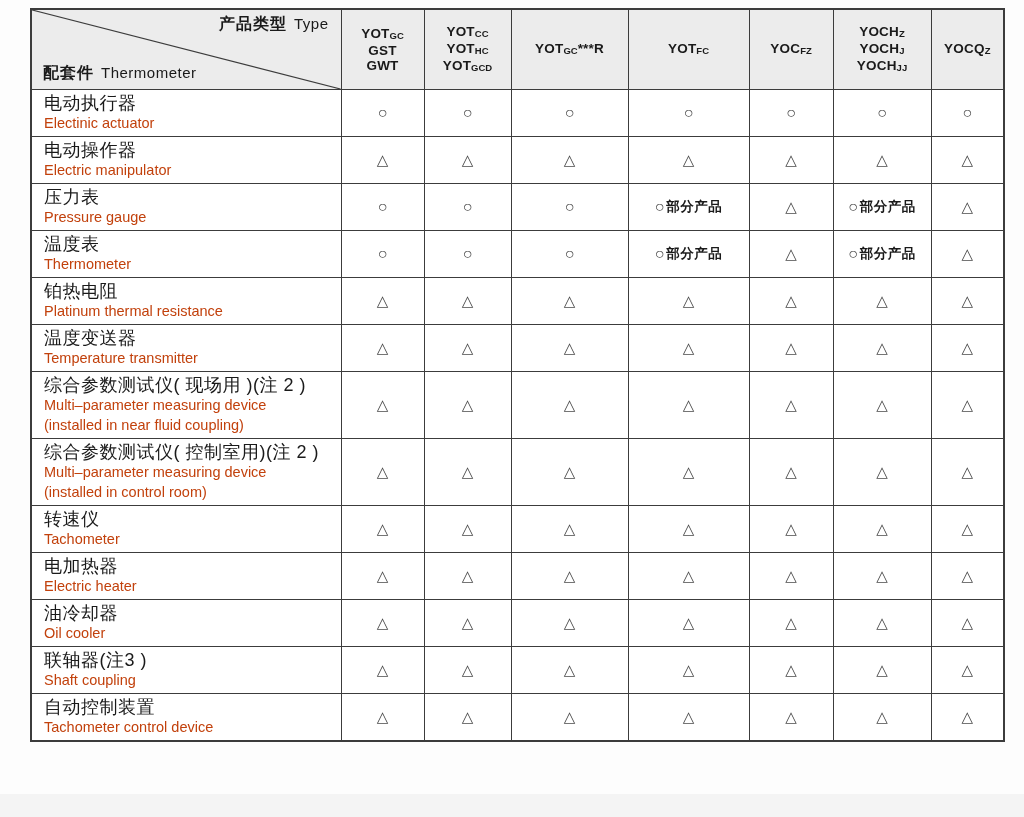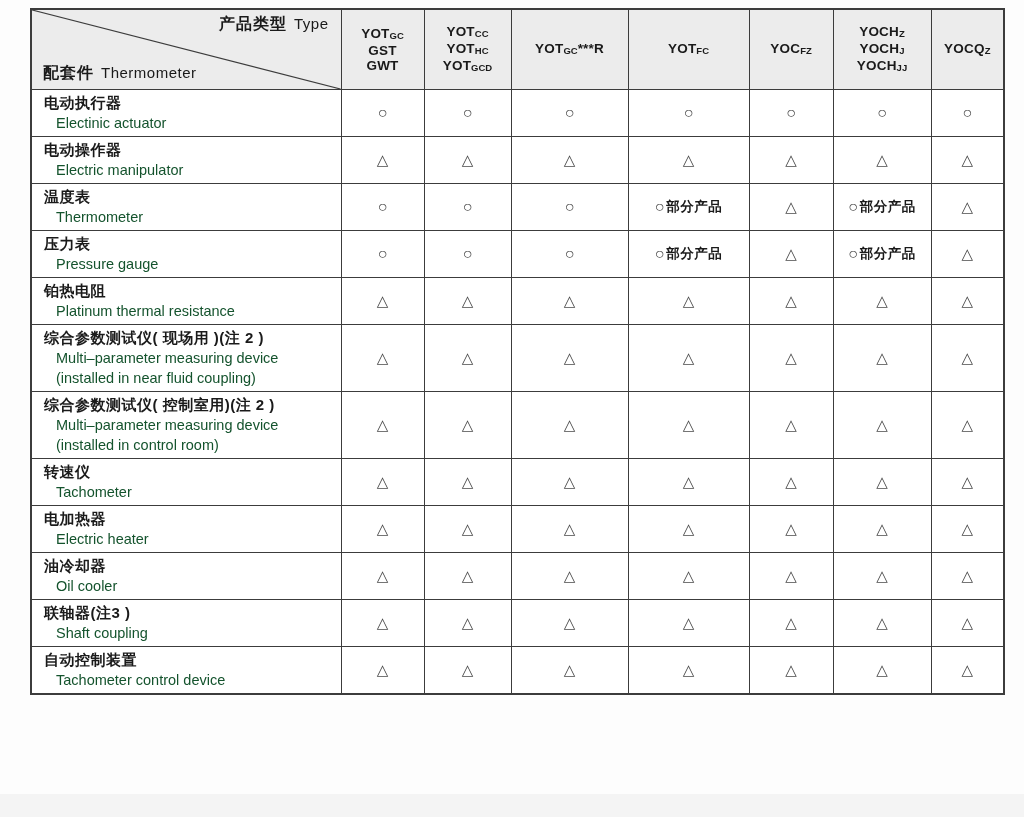--- a/index.html
+++ b/index.html
@@ -57,30 +57,29 @@
   .col-line .main{font-size:13.5px;letter-spacing:.2px;}
   .col-line .sub{font-size:9.5px;vertical-align:-1px;letter-spacing:0;}
   
   .acc-table tbody tr{height:45px;}
   td.label-cell{
     padding:3px 6px 3px 12px;
     vertical-align:middle;
     background:#fff;
   }
   .label-cell .zh{
-    font-weight:bold;
-    font-size:15px;
+    font-weight:normal;
+    font-size:18px;
     line-height:20px;
     letter-spacing:.5px;
   }
   .label-cell .en{
     font-size:14.5px;
     line-height:20px;
-    color:#14532d;
-    margin-left:12px;
+    color:#c2410c;
   }
   td.sym-cell{
     text-align:center;
     vertical-align:middle;
     background:#fff;
     white-space:nowrap;
   }
   .sym{color:var(--symbol);}
   .sym.circle{font-size:16px;line-height:16px;}
   .sym.triangle{font-size:15px;line-height:15px;}
@@ -173,48 +172,61 @@
         <td class="sym-cell"><span class="sym triangle">△</span></td>
         <td class="sym-cell"><span class="sym triangle">△</span></td>
         <td class="sym-cell"><span class="sym triangle">△</span></td>
         <td class="sym-cell"><span class="sym triangle">△</span></td>
         <td class="sym-cell"><span class="sym triangle">△</span></td>
         <td class="sym-cell"><span class="sym triangle">△</span></td>
         <td class="sym-cell"><span class="sym triangle">△</span></td>
       </tr>
       <tr>
         <td class="label-cell">
+          <div class="zh">压力表</div>
+          <div class="en">Pressure gauge</div>
+        </td>
+        <td class="sym-cell"><span class="sym circle">○</span></td>
+        <td class="sym-cell"><span class="sym circle">○</span></td>
+        <td class="sym-cell"><span class="sym circle">○</span></td>
+        <td class="sym-cell"><span class="sym circle">○</span><span class="partial">部分产品</span></td>
+        <td class="sym-cell"><span class="sym triangle">△</span></td>
+        <td class="sym-cell"><span class="sym circle">○</span><span class="partial">部分产品</span></td>
+        <td class="sym-cell"><span class="sym triangle">△</span></td>
+      </tr>
+      <tr>
+        <td class="label-cell">
           <div class="zh">温度表</div>
           <div class="en">Thermometer</div>
         </td>
         <td class="sym-cell"><span class="sym circle">○</span></td>
         <td class="sym-cell"><span class="sym circle">○</span></td>
         <td class="sym-cell"><span class="sym circle">○</span></td>
         <td class="sym-cell"><span class="sym circle">○</span><span class="partial">部分产品</span></td>
         <td class="sym-cell"><span class="sym triangle">△</span></td>
         <td class="sym-cell"><span class="sym circle">○</span><span class="partial">部分产品</span></td>
         <td class="sym-cell"><span class="sym triangle">△</span></td>
       </tr>
       <tr>
         <td class="label-cell">
-          <div class="zh">压力表</div>
-          <div class="en">Pressure gauge</div>
-        </td>
-        <td class="sym-cell"><span class="sym circle">○</span></td>
-        <td class="sym-cell"><span class="sym circle">○</span></td>
-        <td class="sym-cell"><span class="sym circle">○</span></td>
-        <td class="sym-cell"><span class="sym circle">○</span><span class="partial">部分产品</span></td>
-        <td class="sym-cell"><span class="sym triangle">△</span></td>
-        <td class="sym-cell"><span class="sym circle">○</span><span class="partial">部分产品</span></td>
-        <td class="sym-cell"><span class="sym triangle">△</span></td>
-      </tr>
-      <tr>
-        <td class="label-cell">
           <div class="zh">铂热电阻</div>
           <div class="en">Platinum thermal resistance</div>
+        </td>
+        <td class="sym-cell"><span class="sym triangle">△</span></td>
+        <td class="sym-cell"><span class="sym triangle">△</span></td>
+        <td class="sym-cell"><span class="sym triangle">△</span></td>
+        <td class="sym-cell"><span class="sym triangle">△</span></td>
+        <td class="sym-cell"><span class="sym triangle">△</span></td>
+        <td class="sym-cell"><span class="sym triangle">△</span></td>
+        <td class="sym-cell"><span class="sym triangle">△</span></td>
+      </tr>
+      <tr>
+        <td class="label-cell">
+          <div class="zh">温度变送器</div>
+          <div class="en">Temperature transmitter</div>
         </td>
         <td class="sym-cell"><span class="sym triangle">△</span></td>
         <td class="sym-cell"><span class="sym triangle">△</span></td>
         <td class="sym-cell"><span class="sym triangle">△</span></td>
         <td class="sym-cell"><span class="sym triangle">△</span></td>
         <td class="sym-cell"><span class="sym triangle">△</span></td>
         <td class="sym-cell"><span class="sym triangle">△</span></td>
         <td class="sym-cell"><span class="sym triangle">△</span></td>
       </tr>
       <tr>

